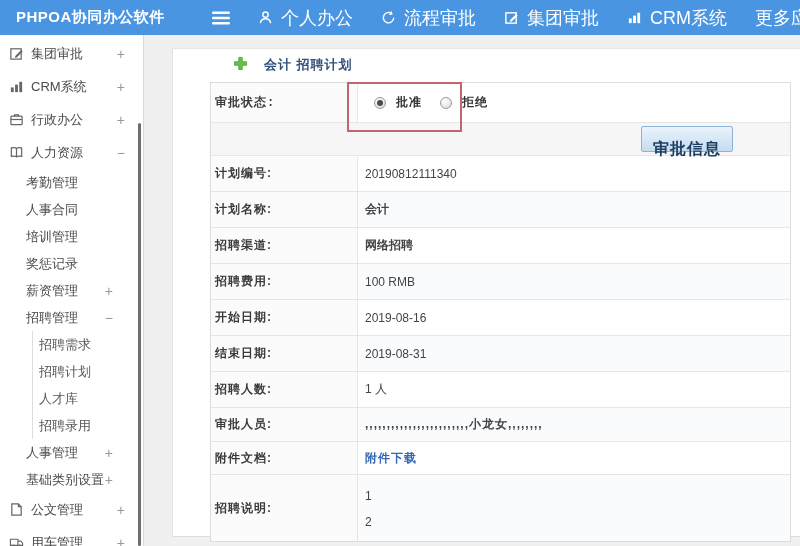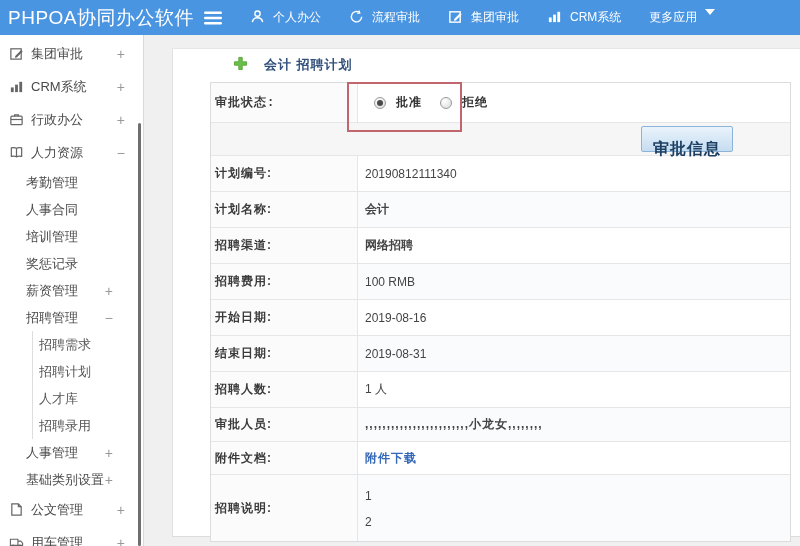--- a/index.html
+++ b/index.html
@@ -4,24 +4,24 @@
 <style>
   html,body{margin:0;padding:0;}
   body{width:800px;height:546px;overflow:hidden;
        font-family:"Liberation Sans","DejaVu Sans",sans-serif;
        -webkit-font-smoothing:antialiased;}
   .page{position:relative;width:800px;height:546px;background:#f0f0f0;overflow:hidden;}
 
   
   .header{position:absolute;left:0;top:0;width:800px;height:35px;background:#4a95e1;
           display:flex;align-items:center;color:#fff;}
-  .logo{flex:none;width:150px;padding-left:8px;font-size:19px;font-weight:normal;letter-spacing:.5px;white-space:nowrap;}
+  .logo{flex:none;width:150px;padding-left:16px;font-size:15px;font-weight:bold;letter-spacing:.5px;white-space:nowrap;}
   .menu-toggle{margin-left:46px;display:flex;align-items:center;cursor:pointer;}
   .top-nav{display:flex;align-items:center;margin-left:28px;gap:28px;}
-  .nav-item{display:flex;align-items:flex-start;gap:8px;font-size:12px;cursor:pointer;white-space:nowrap;}
+  .nav-item{display:flex;align-items:center;gap:8px;font-size:18px;cursor:pointer;white-space:nowrap;}
   .nav-item svg{display:block;}
 
   
   .sidebar{position:absolute;left:0;top:35px;width:144px;height:511px;background:#fff;
            border-right:1px solid #d9d9d9;box-sizing:border-box;overflow:hidden;}
   .side-list{padding-top:2px;}
   .side-item{position:relative;display:flex;align-items:center;color:#4a4a4a;font-size:13px;cursor:pointer;}
   .side-item.l1{height:33px;padding-left:9px;gap:7px;}
   .side-item.l2{height:27px;padding-left:26px;}
   .side-item.l3{height:27px;padding-left:6px;color:#555;}

